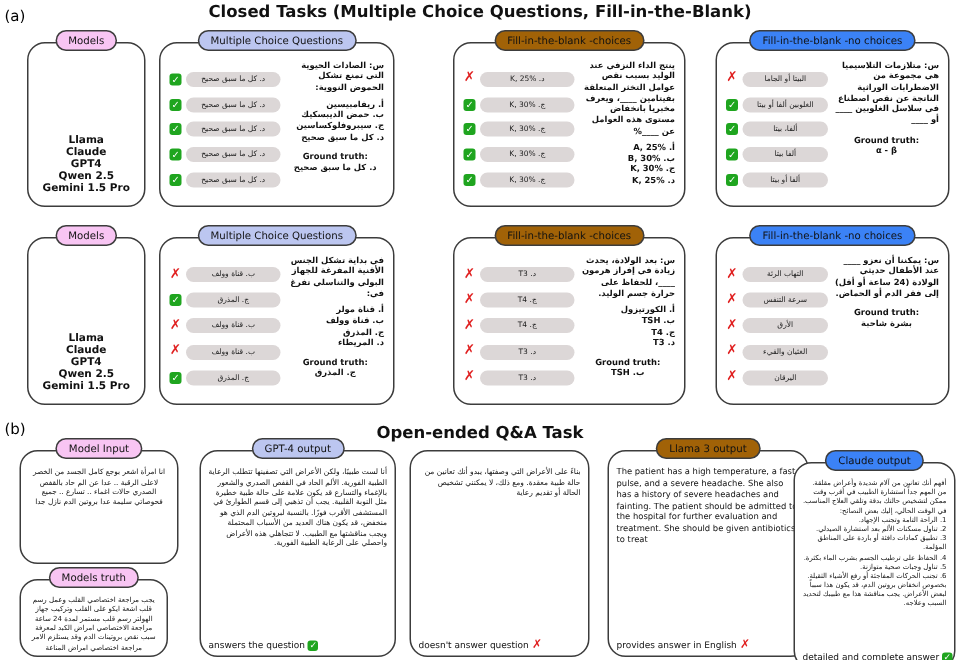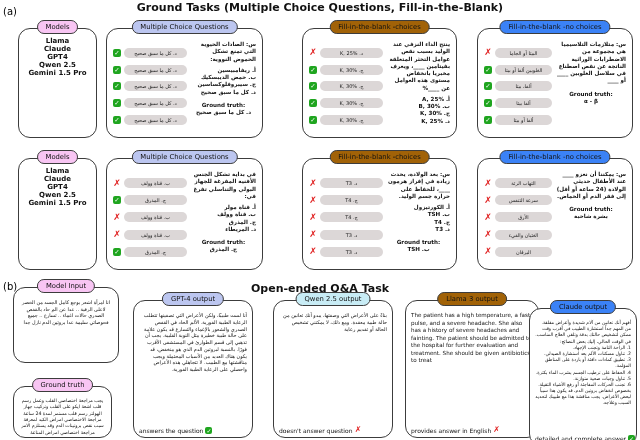--- a/index.html
+++ b/index.html
@@ -6,21 +6,21 @@
   html,body{width:640px;height:440px;background:#fff;font-family:"DejaVu Sans",sans-serif;color:#111;position:relative;overflow:hidden}
   .lbl{position:absolute;font-size:10px;color:#000}
   .title{position:absolute;left:0;right:0;text-align:center;font-weight:bold;font-size:11px}
   .abox{position:absolute;border:1.4px solid #3c3c3c;border-radius:12px;background:#fff}
   .hdr{position:absolute;top:-9px;left:50%;transform:translateX(-50%);border:1.4px solid #3c3c3c;border-radius:8px;padding:2px 8px;font-size:6.8px;font-weight:normal;white-space:nowrap;z-index:2}
   .hdr-pink{background:#f8c5f3}
   .hdr-peri{background:#bcc6f0}
   .hdr-blue{background:#a16207}
   .hdr-violet{background:#3b82f6}
   .hdr-cyan{background:#c8ecf5}
-  .mlist{display:flex;flex-direction:column;justify-content:flex-start;height:100%;padding:8px 2px;text-align:center}
+  .mlist{display:flex;flex-direction:column;justify-content:flex-end;height:100%;padding:8px 2px;text-align:center}
   .mname{font-size:7px;font-weight:600}
   .tbody{display:flex;gap:4px;height:100%;padding:12px 6px 5px}
   .acol{flex:0 0 74px;display:flex;flex-direction:column;justify-content:space-evenly}
   .arow{display:flex;align-items:center;gap:3px}
   .pill{flex:1;background:#dcd7d7;border-radius:7px;padding:2px 2px;font-size:5px;text-align:center;direction:rtl;color:#222;line-height:1.2}
   .mk{flex:0 0 8px;width:8px;text-align:center;font-weight:bold}
   .mk-ok{background:#1fa51f;color:#fff;border-radius:2px;font-size:6.5px;height:8px;line-height:8px}
   .mk-bad{color:#e01f1f;font-size:9px;height:9px;line-height:9px}
   .qcol{flex:1;direction:rtl;text-align:right;font-size:5.6px;font-weight:600;line-height:1.3;display:flex;flex-direction:column;gap:4px}
   .gt{text-align:center;margin-top:2px}
@@ -32,21 +32,21 @@
   .prewrap{white-space:pre-line}
   .verdict{position:absolute;left:5px;bottom:3px;direction:ltr;display:flex;align-items:center;gap:2px;font-size:6px;font-weight:500}
   .verdict .mk{flex:0 0 7px;width:7px}
   .verdict .mk-ok{font-size:6px;height:7px;line-height:7px}
   .verdict .mk-bad{font-size:8px;height:8px;line-height:8px}
 </style>
 </head>
 <body>
 
 <div class="lbl" style="left:3px;top:6px">(a)</div>
-<div class="title" style="top:1px">Ground Tasks (Multiple Choice Questions, Fill-in-the-Blank)</div>
+<div class="title" style="top:1px">Closed Tasks (Multiple Choice Questions, Fill-in-the-Blank)</div>
 
 <div class="abox" style="left:18px;top:28px;width:79px;height:110px">
   <div class="hdr hdr-pink">Models</div>
   <div class="mlist">
     <div class="mname">Llama</div>
     <div class="mname">Claude</div>
     <div class="mname">GPT4</div>
     <div class="mname">Qwen 2.5</div>
     <div class="mname">Gemini 1.5 Pro</div>
   </div>
@@ -289,41 +289,40 @@
         <div class="gl">Ground truth:</div>
         <div>بشرة شاحبة</div>
       </div>
     </div>
   </div>
 </div>
 
 <div class="lbl" style="left:3px;top:281px">(b)</div>
 <div class="title" style="top:282px">Open-ended Q&amp;A Task</div>
 
-<div class="abox" style="left:13px;top:287px;width:106px;height:76px">
+<div class="abox" style="left:13px;top:300px;width:106px;height:76px">
   <div class="hdr hdr-pink">Model Input</div>
   <div class="obody center" style="font-size:4.9px">انا امرأة اشعر بوجع كامل الجسد من الخصر لاعلى الرقبة .. عدا عن الم حاد بالقفص الصدري حالات اغماء .. تسارع .. جميع فحوصاتي سليمة عدا بروتين الدم نازل جدا</div>
 </div>
 
 <div class="abox" style="left:13px;top:386px;width:99px;height:52px">
-  <div class="hdr hdr-pink">Ground truth</div>
+  <div class="hdr hdr-pink">Models truth</div>
   <div class="obody center" style="font-size:4.7px">يجب مراجعة اختصاصي القلب وعمل رسم قلب اشعة ايكو على القلب وتركيب جهاز الهولتر رسم قلب مستمر لمدة 24 ساعة مراجعة الاختصاصي امراض الكبد لمعرفة سبب نقص بروتينات الدم وقد يستلزم الامر مراجعة اختصاصي امراض المناعة</div>
 </div>
 
-<div class="abox" style="left:133px;top:300px;width:120px;height:138px">
+<div class="abox" style="left:133px;top:300px;width:131px;height:138px">
   <div class="hdr hdr-peri">GPT-4 output</div>
   <div class="obody">أنا لست طبيبًا، ولكن الأعراض التي تصفينها تتطلب الرعاية الطبية الفورية. الألم الحاد في القفص الصدري والشعور بالإغماء والتسارع قد يكون علامة على حالة طبية خطيرة مثل النوبة القلبية. يجب أن تذهبي إلى قسم الطوارئ في المستشفى الأقرب فورًا. بالنسبة لبروتين الدم الذي هو منخفض، قد يكون هناك العديد من الأسباب المحتملة ويجب مناقشتها مع الطبيب. لا تتجاهلي هذه الأعراض واحصلي على الرعاية الطبية الفورية.</div>
   <div class="verdict">
     <span>answers the question</span>
     <span class="mk mk-ok">✓</span>
   </div>
 </div>
 
 <div class="abox" style="left:273px;top:300px;width:120px;height:138px">
-  <div class="hdr hdr-cyan">Qwen 2.5 output</div>
   <div class="obody">بناءً على الأعراض التي وصفتها، يبدو أنك تعانين من حالة طبية معقدة. ومع ذلك، لا يمكنني تشخيص الحالة أو تقديم رعاية</div>
   <div class="verdict">
     <span>doesn't answer question</span>
     <span class="mk mk-bad">✗</span>
   </div>
 </div>
 
 <div class="abox" style="left:405px;top:300px;width:134px;height:138px">
   <div class="hdr hdr-blue">Llama 3 output</div>
   <div class="obody ltr">The patient has a high temperature, a fast pulse, and a severe headache. She also has a history of severe headaches and fainting. The patient should be admitted to the hospital for further evaluation and treatment. She should be given antibiotics to treat</div>

